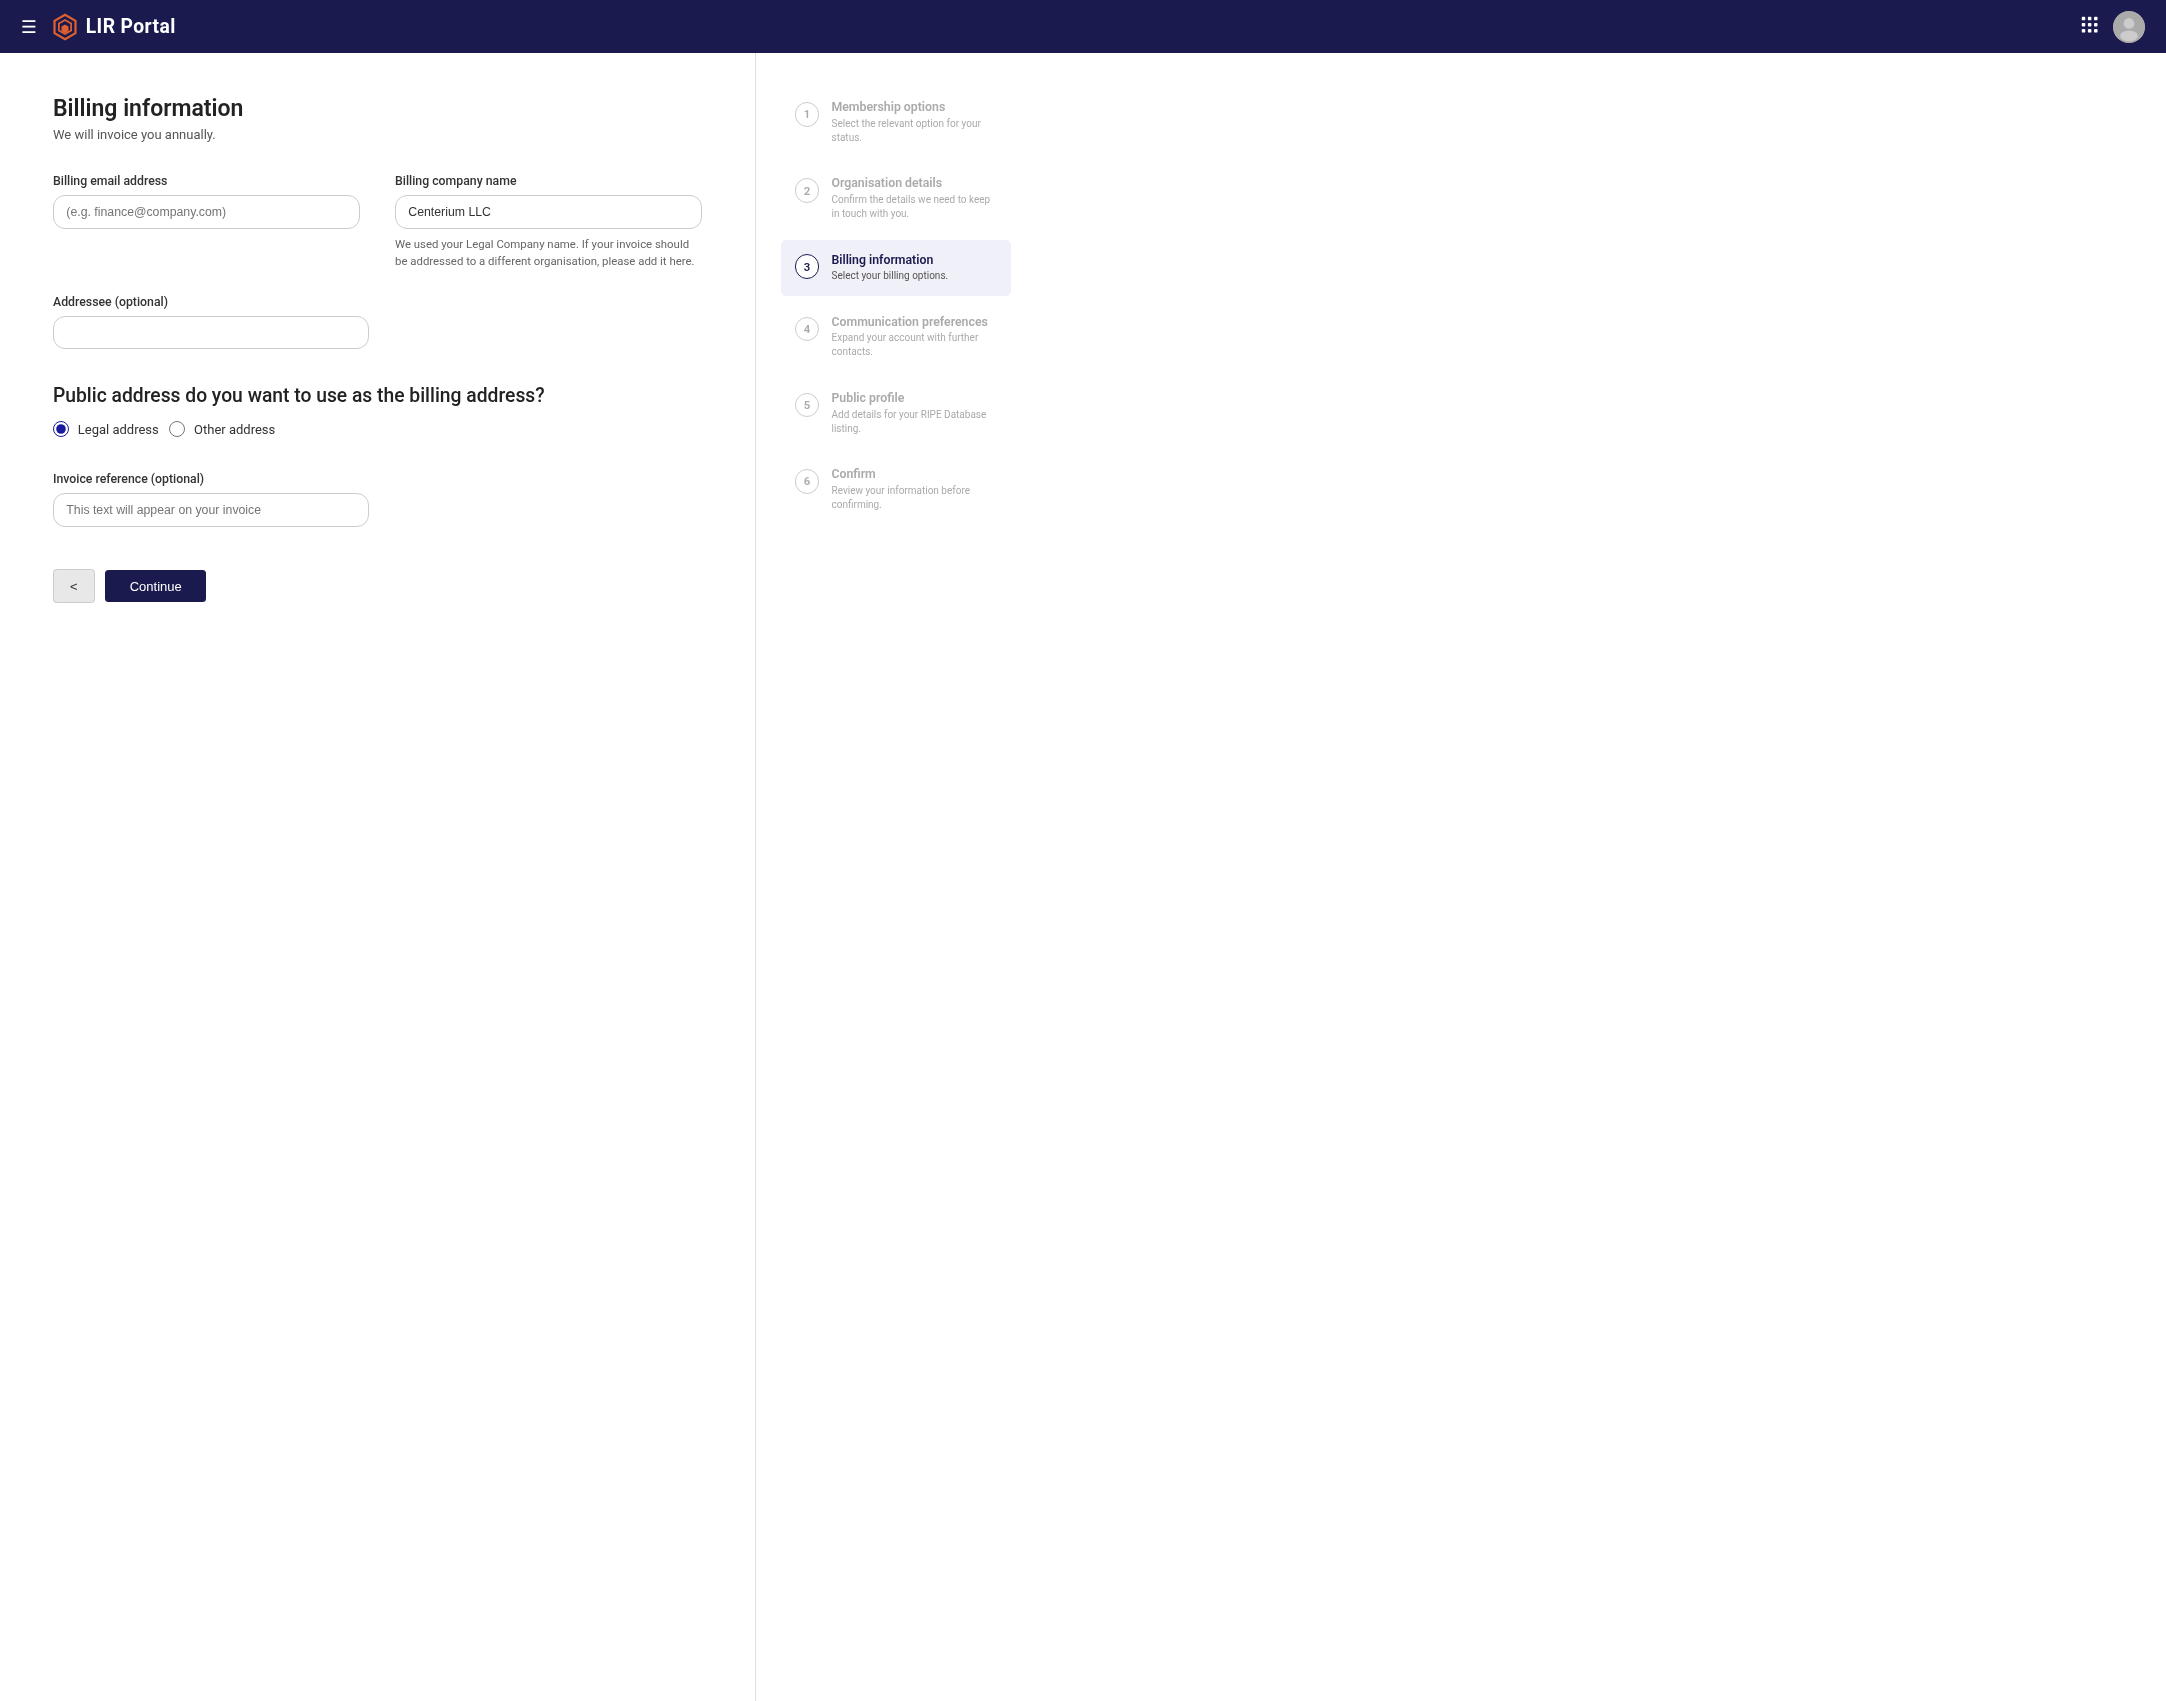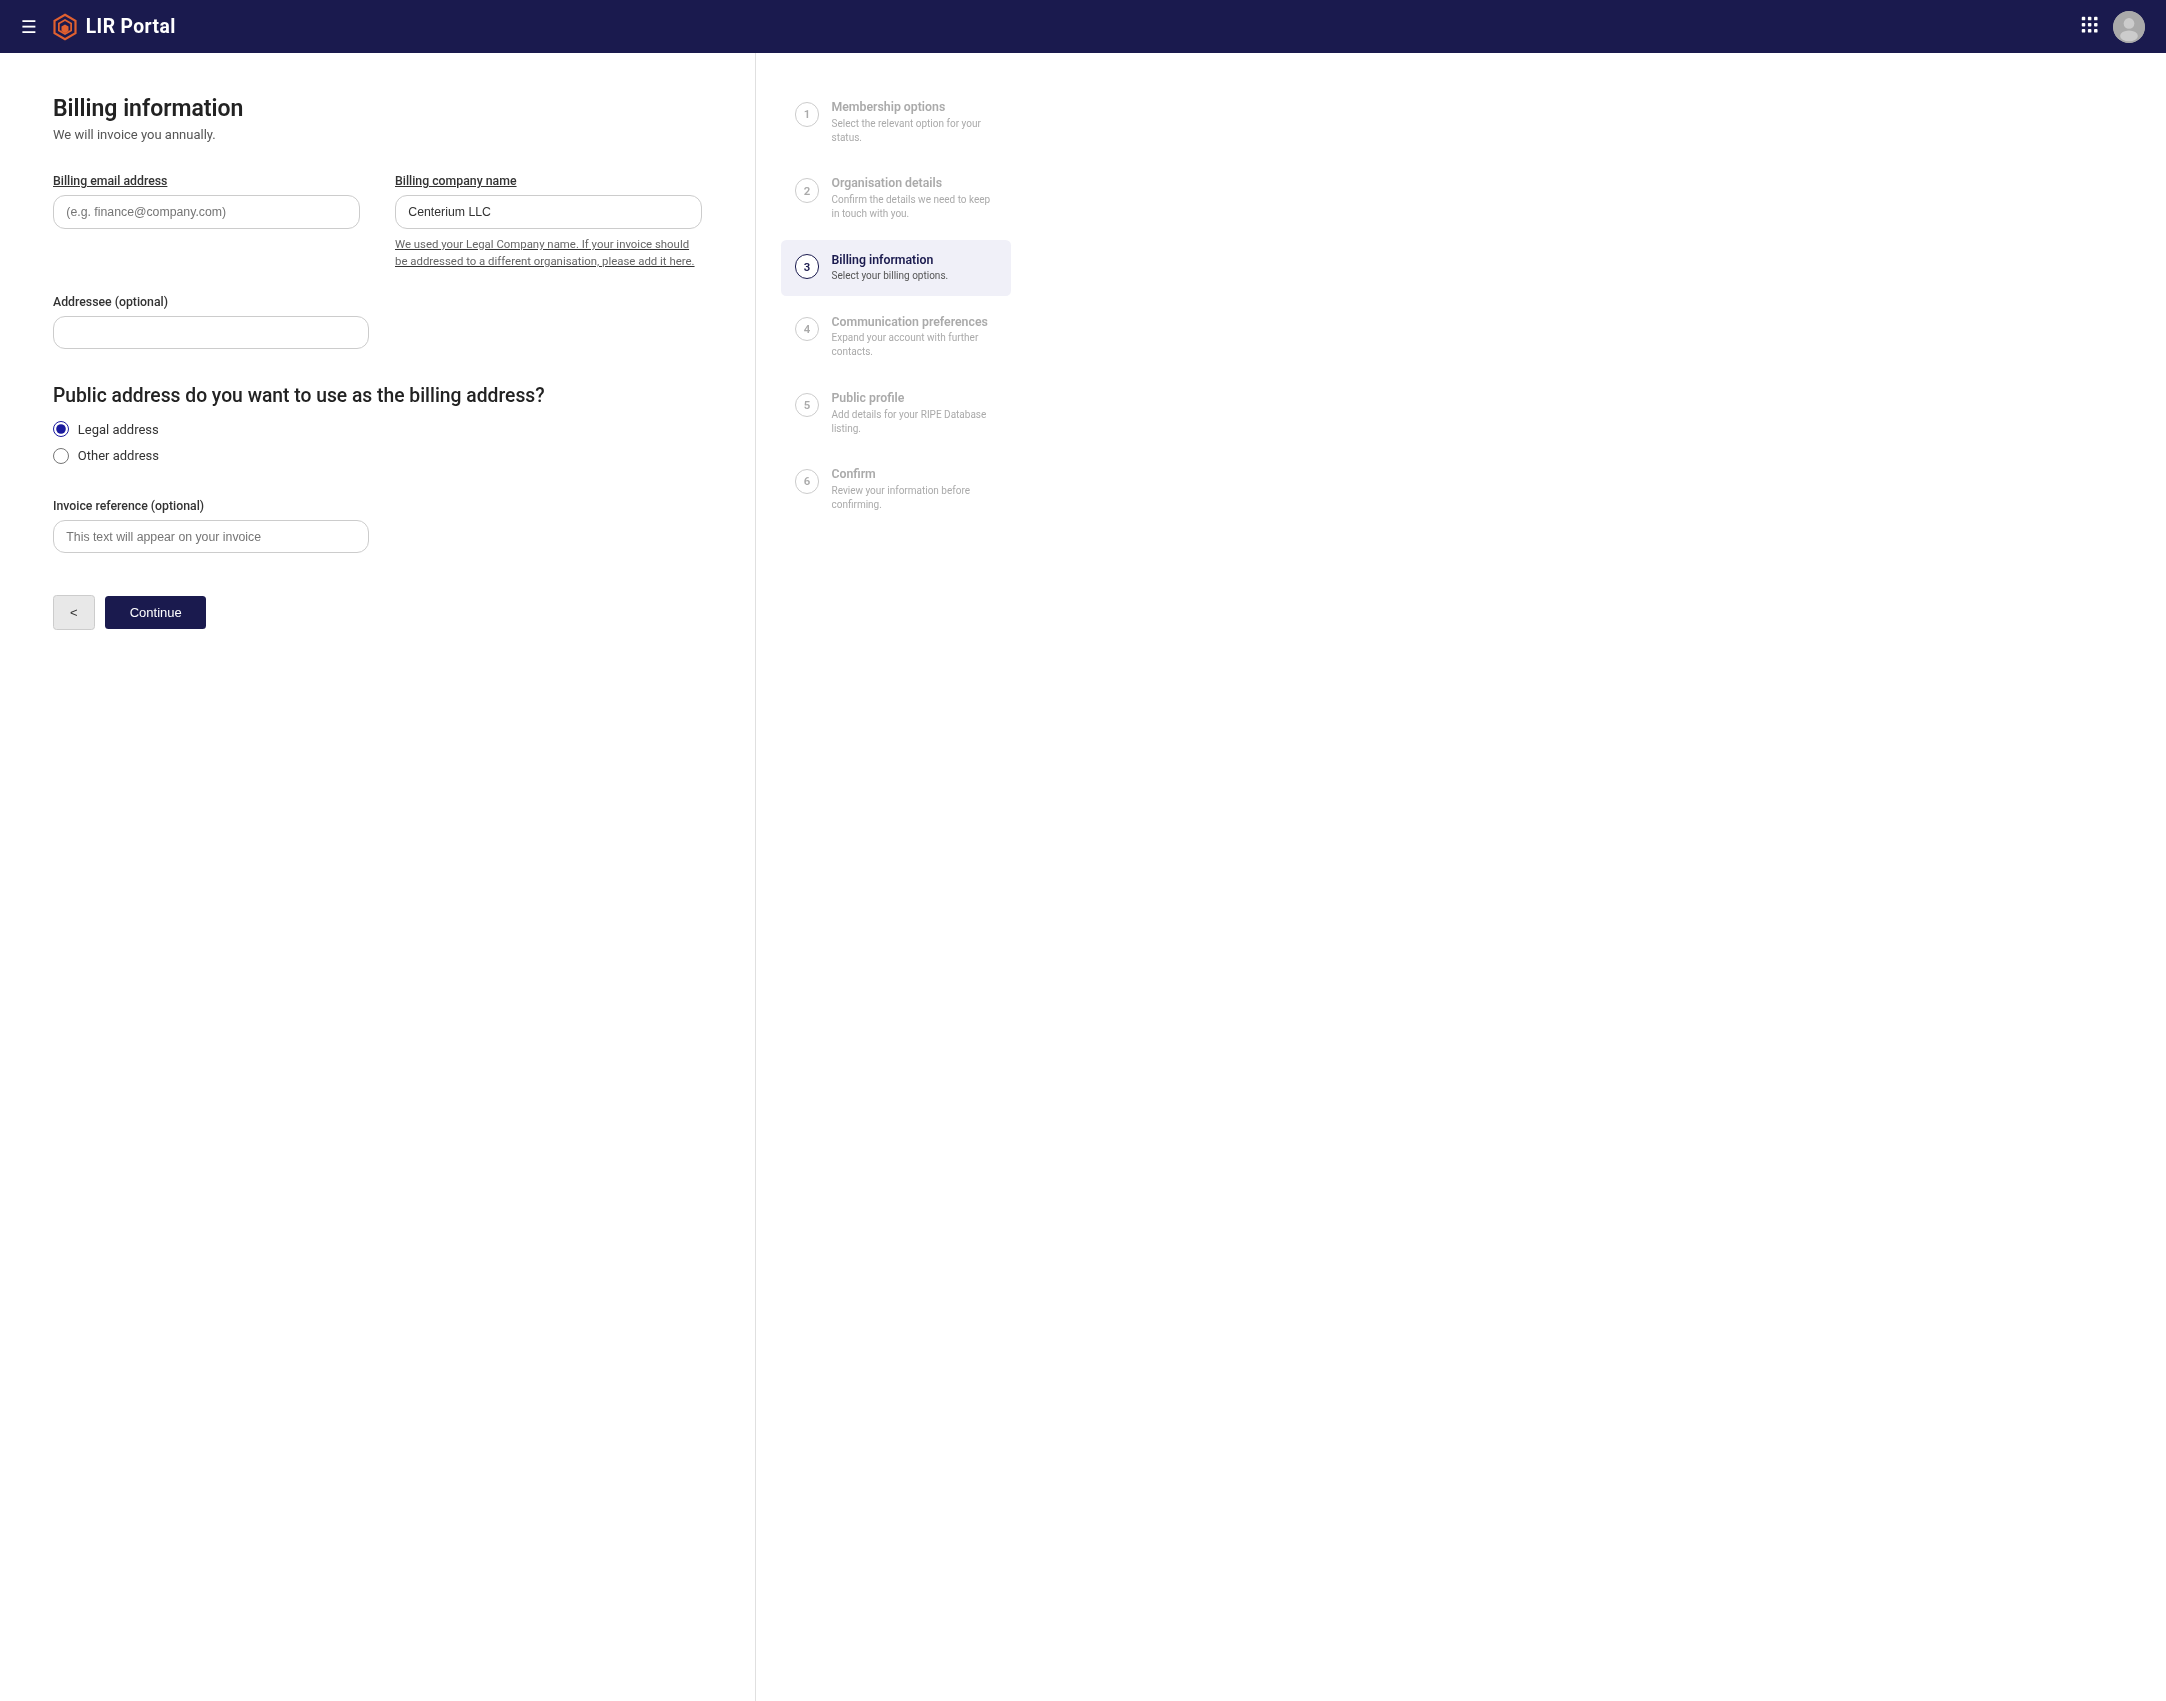--- a/index.html
+++ b/index.html
@@ -46,21 +46,20 @@
       font-size: 13px;
       color: #555;
       margin-bottom: 32px;
     }
 
     
     .form-row {
       display: flex;
       gap: 35px;
       margin-bottom: 24.6px;
-      text-decoration: underline;
     }
     .form-group {
       flex: 1;
     }
     .form-label {
       font-size: 12.3px;
       font-weight: 500;
       color: #333;
       margin-bottom: 7px;
       display: block;
@@ -91,21 +90,21 @@
     .section-gap { margin-top: 35px; margin-bottom: 21px; }
 
     .section-question {
       font-size: 19.3px;
       font-weight: 500;
       color: #222;
       margin-bottom: 14px;
     }
 
     
-    .radio-group { display: flex; flex-direction: column; gap: 10.5px; margin-bottom: 35px; }
+    .radio-group { display: flex; flex-direction: row; gap: 10.5px; margin-bottom: 35px; }
     .radio-label {
       display: flex;
       align-items: center;
       gap: 8.8px;
       font-size: 13px;
       color: #333;
       cursor: pointer;
     }
     .radio-label input[type="radio"] {
       width: 16px;

